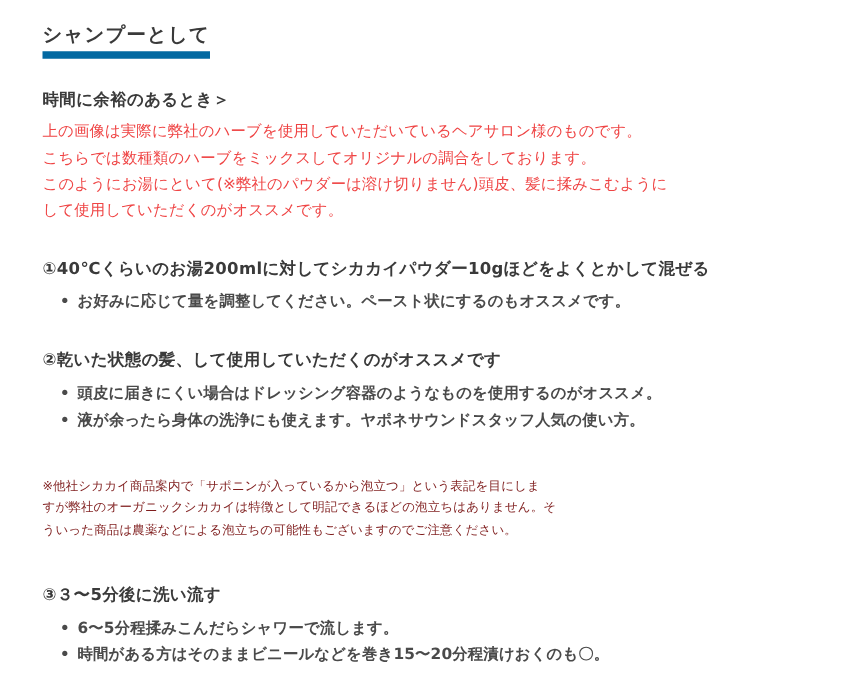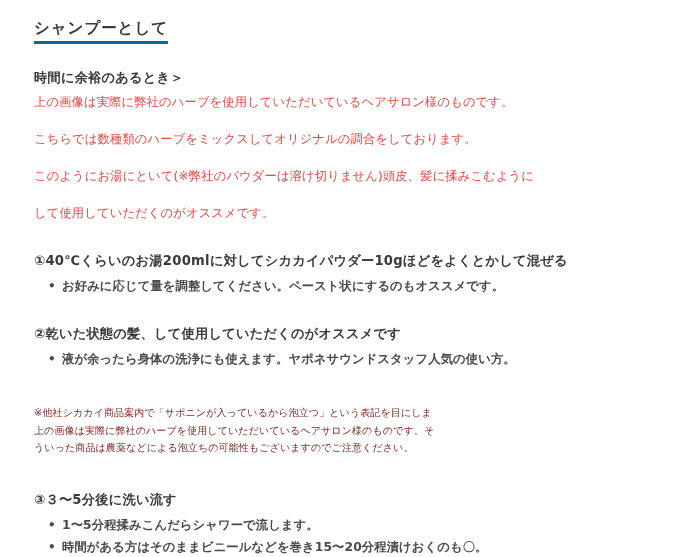--- a/index.html
+++ b/index.html
@@ -20,21 +20,21 @@
     height: 557px;
     box-sizing: border-box;
     padding: 18px 30px 0 34px;
   }
   .doc-title {
     font-size: 15.5px;
     font-weight: bold;
     color: #3a3a3a;
     letter-spacing: 0.06em;
     display: inline-block;
-    border-bottom: 3px solid #0369a1;
+    border-bottom: 6px solid #0369a1;
     padding-bottom: 3px;
     margin: 0 0 24px 0;
     line-height: 1.3;
   }
   .section {
     margin-bottom: 13px;
   }
   .section-head {
     font-size: 13.2px;
     font-weight: bold;
@@ -44,21 +44,21 @@
     margin: 0 0 3px 0;
   }
   .para {
     font-size: 12.3px;
     line-height: 1.72;
     color: #ef4444;
     letter-spacing: 0.01em;
     margin: 0;
   }
   .para + .para {
-    margin-top: 16px;
+    margin-top: 0;
   }
   ul.bullets {
     list-style: none;
     margin: 4px 0 0 0;
     padding: 0 0 0 14px;
   }
   ul.bullets li {
     position: relative;
     font-size: 12.3px;
     line-height: 1.78;
@@ -107,36 +107,37 @@
     <ul class="bullets">
       <li>お好みに応じて量を調整してください。ペースト状にするのもオススメです。</li>
     </ul>
   </div>
 
   <div class="spacer-md"></div>
 
   <div class="section">
     <div class="section-head">②乾いた状態の髪、して使用していただくのがオススメです</div>
     <ul class="bullets">
+      <li>頭皮に届きにくい場合はドレッシング容器のようなものを使用するのがオススメ。</li>
       <li>液が余ったら身体の洗浄にも使えます。ヤポネサウンドスタッフ人気の使い方。</li>
     </ul>
   </div>
 
   <div class="spacer-lg"></div>
 
   <div class="section">
     <p class="note">※他社シカカイ商品案内で「サポニンが入っているから泡立つ」という表記を目にしま</p>
-    <p class="note">上の画像は実際に弊社のハーブを使用していただいているヘアサロン様のものです。そ</p>
+    <p class="note">すが弊社のオーガニックシカカイは特徴として明記できるほどの泡立ちはありません。そ</p>
     <p class="note">ういった商品は農薬などによる泡立ちの可能性もございますのでご注意ください。</p>
   </div>
 
   <div class="spacer-lg"></div>
 
   <div class="section">
     <div class="section-head">③３〜5分後に洗い流す</div>
     <ul class="bullets">
-      <li>1〜5分程揉みこんだらシャワーで流します。</li>
+      <li>6〜5分程揉みこんだらシャワーで流します。</li>
       <li>時間がある方はそのままビニールなどを巻き15〜20分程漬けおくのも〇。</li>
 
     </ul>
   </div>
 
 </div>
 
 </body></html>

